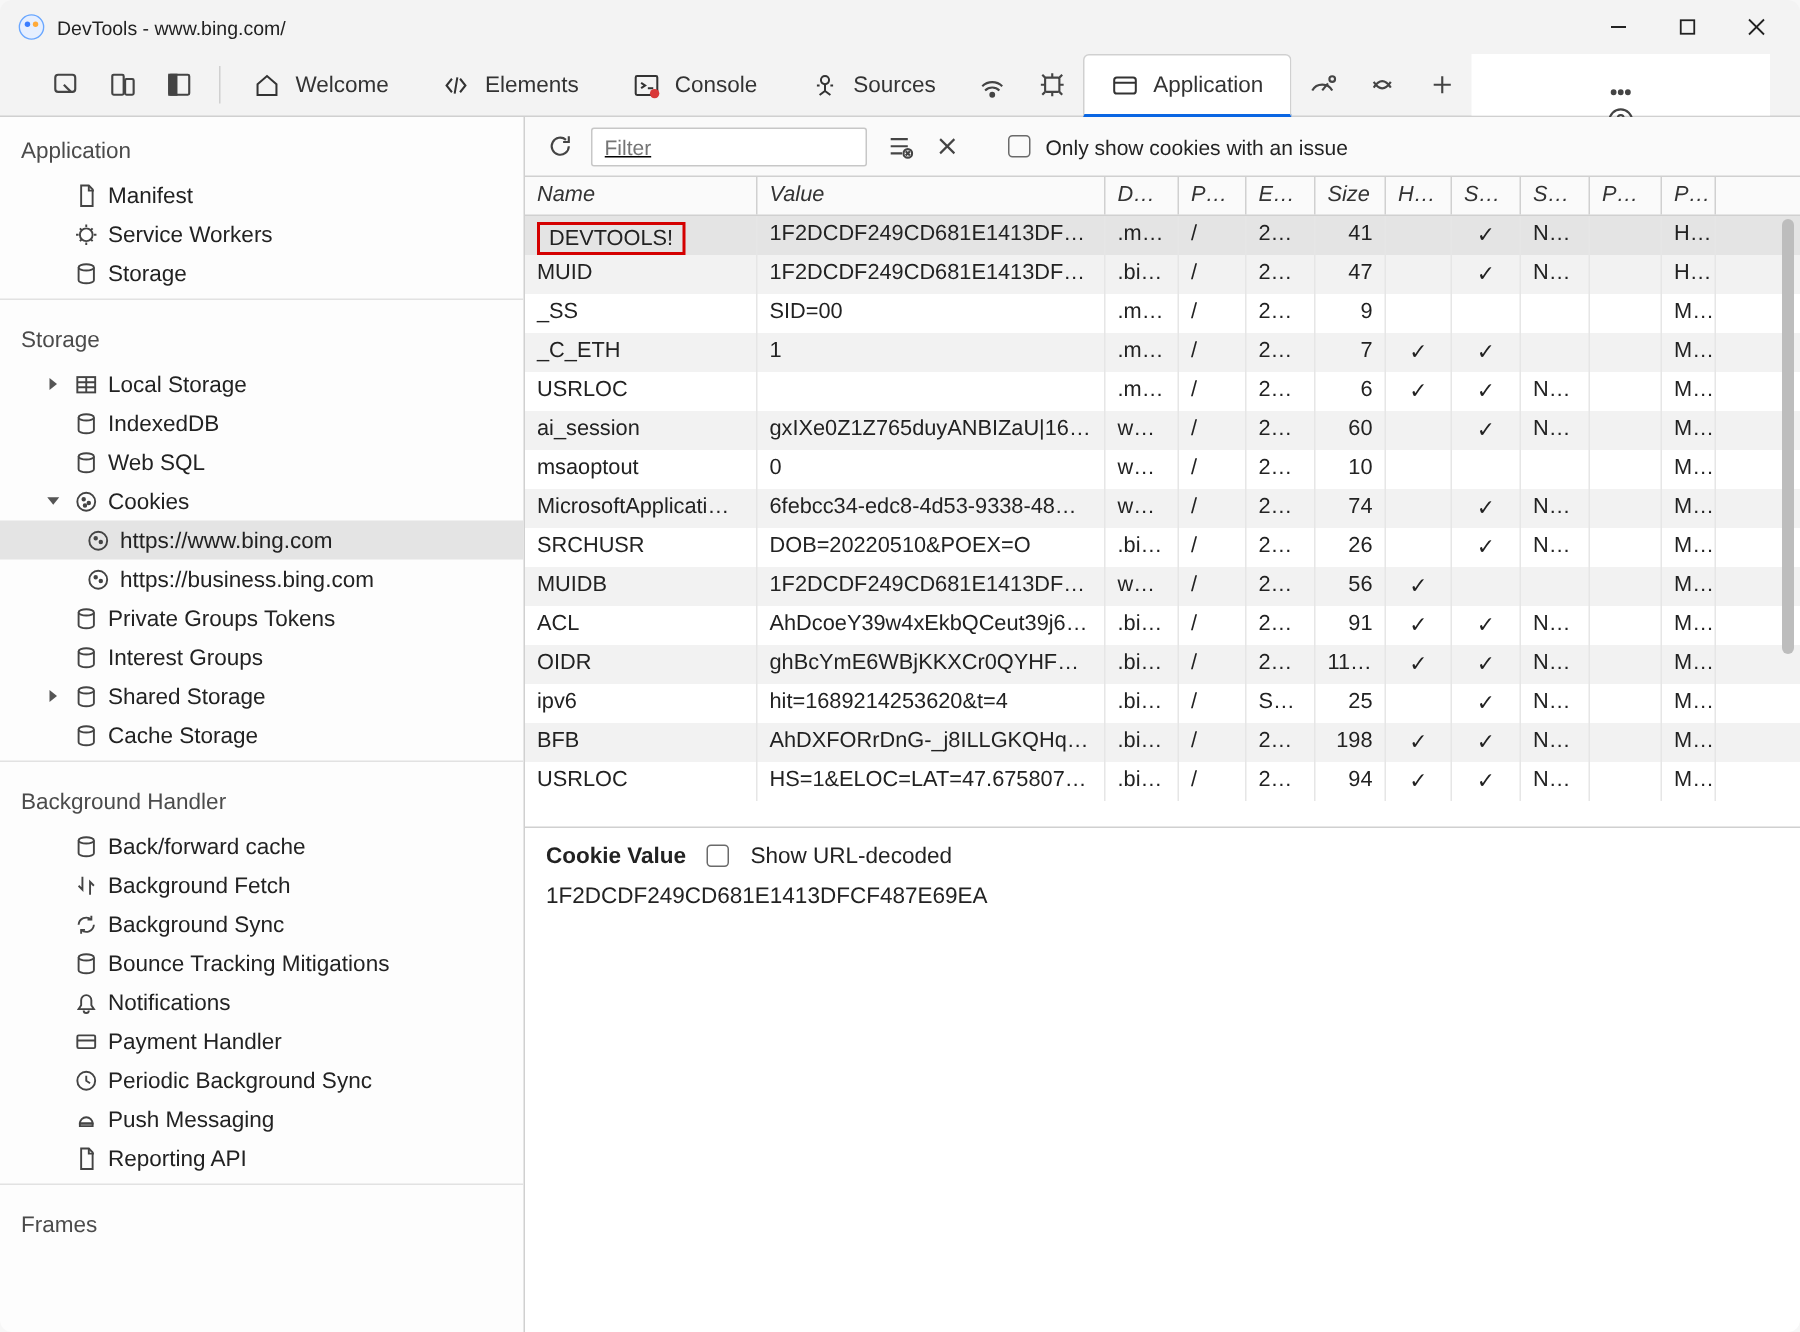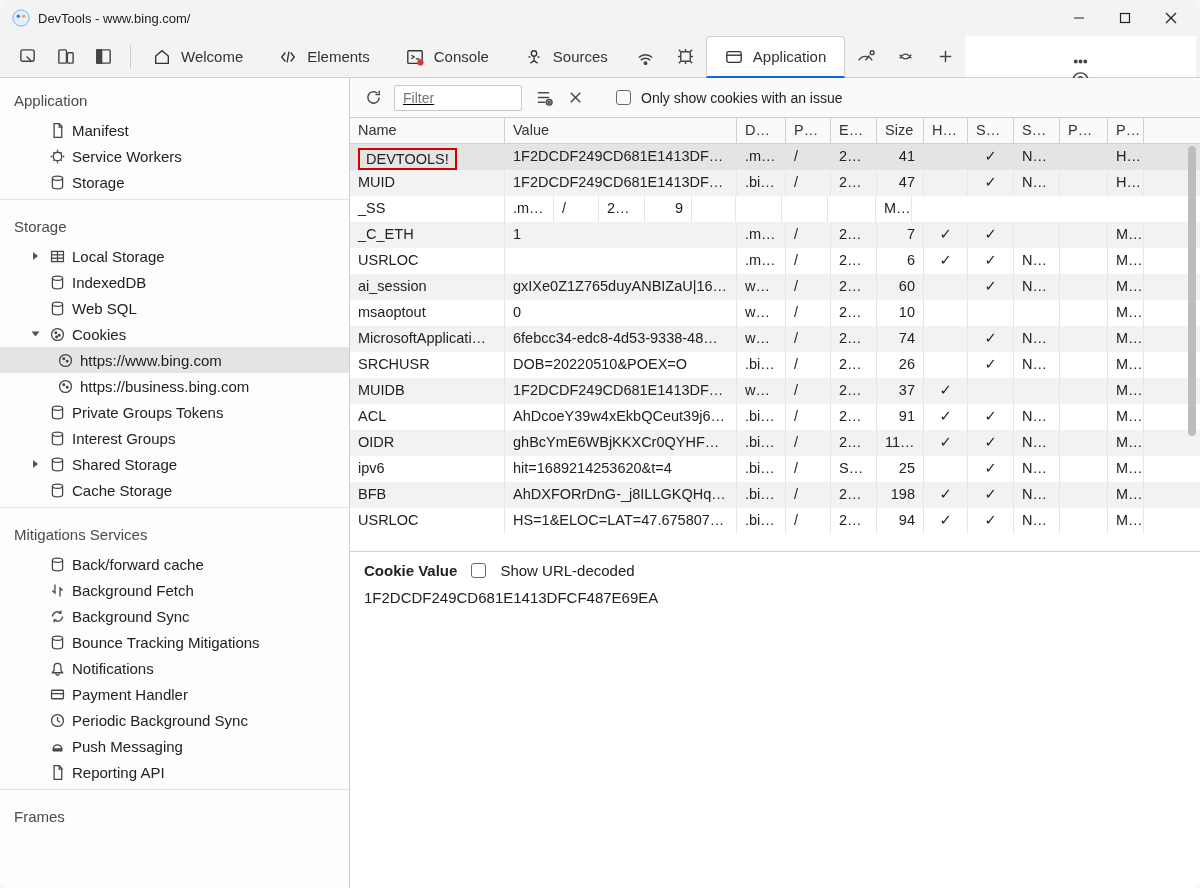--- a/index.html
+++ b/index.html
@@ -6,21 +6,21 @@
 body { width: 1200px; height: 888px; background: #f7f7f7; border-radius: 8px; overflow: hidden; font-size: 14px; color: #222; }
 
 
 .titlebar { height: 36px; display: flex; align-items: center; padding: 0 6px; background: #f3f3f3; }
 .titlebar .logo { width: 18px; height: 18px; margin: 0 8px 0 6px; }
 .titlebar .title { flex: 1; font-size: 13px; }
 .winbtn { width: 46px; height: 30px; display: flex; align-items: center; justify-content: center; border-radius: 4px; }
 .winbtn svg { width: 12px; height: 12px; stroke: #222; stroke-width: 1.2; fill: none; }
 
 
-.tabbar { height: 42px; background: #f3f3f3; border-bottom: 1px solid #d0d0d0; display: flex; align-items: stretch; padding: 0 4px; }
+.tabbar { height: 42px; background: #f3f3f3; border-bottom: 1px solid #d0d0d0; display: flex; align-items: stretch; padding: 0 20px; }
 .tabbar .btn3 { display: flex; align-items: center; gap: 4px; padding: 0 6px; }
 .tabbar .iconbtn { width: 34px; display: flex; align-items: center; justify-content: center; }
 .tabbar .vsep { width: 1px; background: #d0d0d0; margin: 8px 4px; }
 .tab { display: flex; align-items: center; gap: 10px; padding: 0 18px; font-size: 15px; color: #333; position: relative; }
 .tab svg { width: 18px; height: 18px; stroke: #333; fill: none; stroke-width: 1.5; }
 .tab.active { background: #fff; border: 1px solid #d0d0d0; border-bottom: 2px solid #0a66e3; border-top-left-radius: 4px; border-top-right-radius: 4px; margin-bottom: -1px; }
 .tabbar .right { margin-left: auto; display: flex; align-items: center; }
 
 
 .main { display: flex; height: calc(100% - 78px); }
@@ -34,29 +34,29 @@
 .srow .ic { width: 18px; height: 18px; display: flex; align-items: center; justify-content: center; }
 .srow.sel { background: #e4e4e4; }
 .srow.indent1 { padding-left: 28px; }
 .srow.indent2 { padding-left: 56px; }
 .tri { width: 0; height: 0; border-left: 5px solid #555; border-top: 4px solid transparent; border-bottom: 4px solid transparent; }
 .tri.open { transform: rotate(90deg); }
 
 
 .right { flex: 1; display: flex; flex-direction: column; background: #fff; position: relative; }
 .toolbar2 { height: 40px; border-bottom: 1px solid #d0d0d0; display: flex; align-items: center; gap: 10px; padding: 0 12px; background: #fafafa; }
-.filter { width: 128px; height: 26px; border: 1px solid #c7c7c7; border-radius: 2px; padding: 0 8px; font-size: 14px; text-decoration: underline; }
+.filter { width: 184px; height: 26px; border: 1px solid #c7c7c7; border-radius: 2px; padding: 0 8px; font-size: 14px; text-decoration: underline; }
 .tbicn { width: 22px; height: 22px; display: flex; align-items: center; justify-content: center; }
 
 
 .tbl { flex: 0 0 auto; height: 434px; overflow: auto; border-bottom: 1px solid #d0d0d0; position: relative; }
 .trow { display: flex; height: 26px; align-items: stretch; font-size: 14.5px; }
 .trow .c { padding: 4px 8px; border-right: 1px solid #e6e6e6; overflow: hidden; white-space: nowrap; text-overflow: ellipsis; }
 .thead { background: #fafafa; border-bottom: 1px solid #d0d0d0; position: sticky; top: 0; }
-.thead .c { color: #333; border-right: 1px solid #d0d0d0; }
+.thead .c { color: #333; border-right: 1px solid #d0d0d0; font-style: italic; }
 .trow.alt { background: #f2f2f2; }
 .trow.selrow { background: #e4e4e4; }
 .c-name  { width: 155px; } .c-val { width: 232px; } .c-dom { width: 49px; }
 .c-path  { width: 45px; } .c-exp { width: 46px; } .c-size{ width: 47px; text-align: right; }
 .c-htt   { width: 44px; text-align: center; } .c-sec { width: 46px; text-align: center; }
 .c-same  { width: 46px; } .c-part{ width: 48px; } .c-pri { width: 36px; }
 .redbox { border: 2px solid #d40000; padding: 1px 6px; display: inline-block; }
 
 
 .detail { flex: 1; padding: 10px 14px; font-size: 15px; border-top: 0; }
@@ -345,21 +345,21 @@
         <span class="tw"></span>
         <span class="ic">
           <svg class="icn" viewBox="0 0 20 20">
             <ellipse cx="10" cy="5" rx="6" ry="2.5"></ellipse>
             <path d="M4 5v10c0 1.4 2.7 2.5 6 2.5s6-1.1 6-2.5V5"></path>
           </svg>
         </span>
         <span>Cache Storage</span>
       </div>
     <hr>
-    <div class="sechead">Mitigations Services</div>
+    <div class="sechead">Background Handler</div>
     <div class="srow indent1">
         <span class="tw"></span>
         <span class="ic">
           <svg class="icn" viewBox="0 0 20 20">
             <ellipse cx="10" cy="5" rx="6" ry="2.5"></ellipse>
             <path d="M4 5v10c0 1.4 2.7 2.5 6 2.5s6-1.1 6-2.5V5"></path>
           </svg>
         </span>
         <span>Back/forward cache</span>
       </div>
@@ -512,20 +512,21 @@
             <div class="c c-exp">20…</div>
             <div class="c c-size">47</div>
             <div class="c c-htt"></div>
             <div class="c c-sec">✓</div>
             <div class="c c-same">No…</div>
             <div class="c c-part"></div>
             <div class="c c-pri">High</div>
           </div>
           <div class="trow">
             <div class="c c-name">_SS</div>
+            <div class="c c-val">SID=00</div>
             <div class="c c-dom">.ms…</div>
             <div class="c c-path">/</div>
             <div class="c c-exp">20…</div>
             <div class="c c-size">9</div>
             <div class="c c-htt"></div>
             <div class="c c-sec"></div>
             <div class="c c-same"></div>
             <div class="c c-part"></div>
             <div class="c c-pri">Me…</div>
           </div>
@@ -606,21 +607,21 @@
             <div class="c c-same">No…</div>
             <div class="c c-part"></div>
             <div class="c c-pri">Me…</div>
           </div>
           <div class="trow alt">
             <div class="c c-name">MUIDB</div>
             <div class="c c-val">1F2DCDF249CD681E1413DFC…</div>
             <div class="c c-dom">ww…</div>
             <div class="c c-path">/</div>
             <div class="c c-exp">20…</div>
-            <div class="c c-size">37</div>
+            <div class="c c-size">56</div>
             <div class="c c-htt">✓</div>
             <div class="c c-sec"></div>
             <div class="c c-same"></div>
             <div class="c c-part"></div>
             <div class="c c-pri">Me…</div>
           </div>
           <div class="trow">
             <div class="c c-name">ACL</div>
             <div class="c c-val">AhDcoeY39w4xEkbQCeut39j6…</div>
             <div class="c c-dom">.bi…</div>

